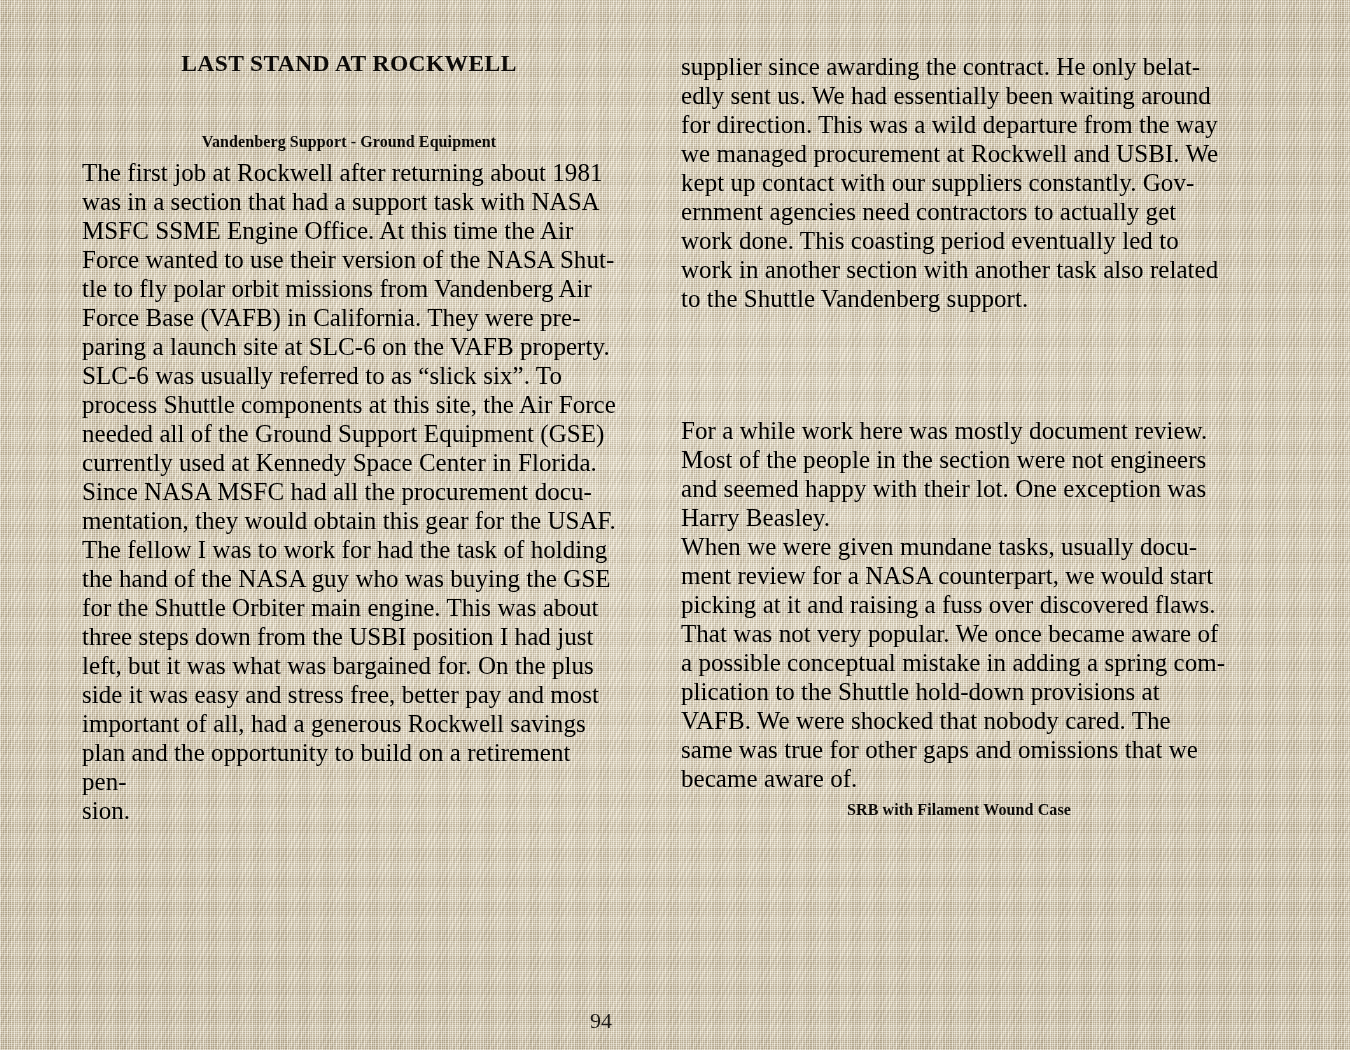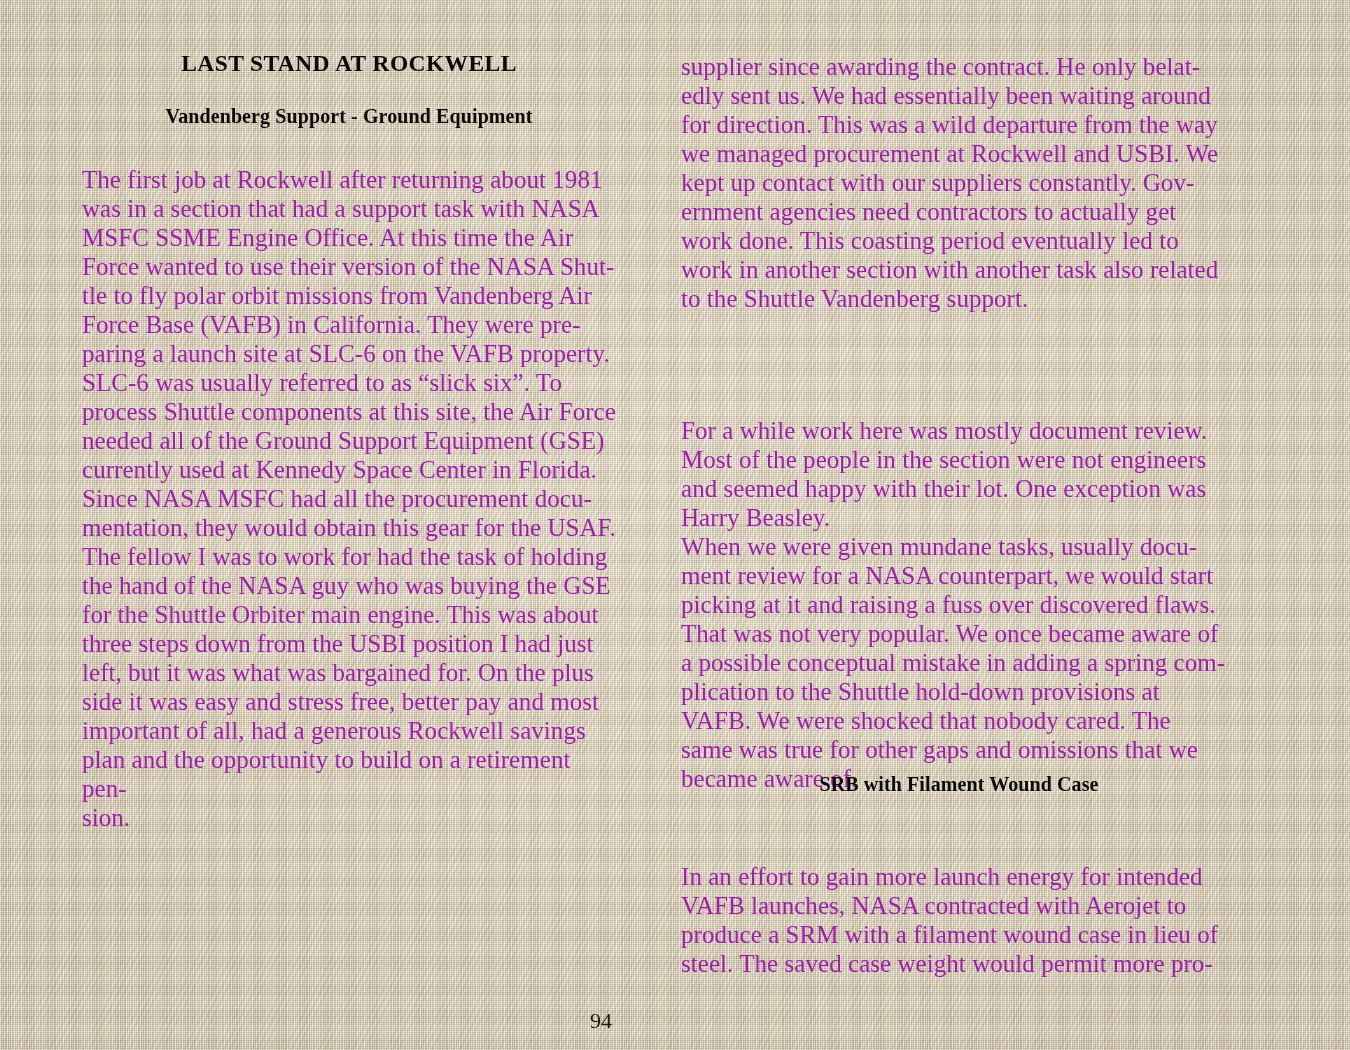--- a/index.html
+++ b/index.html
@@ -107,41 +107,42 @@
     text-align: center;
     font-family: "Liberation Serif", "DejaVu Serif", serif;
     line-height: 1.0;
     color: #0d0b09;
   }
   h1.doc-heading {
     font-size: 23.5px;
     letter-spacing: 0.4px;
   }
   h2.section-heading {
-    font-size: 20px;
+    font-size: 16px;
     letter-spacing: 0.1px;
+    margin-top: 28px;
   }
 
   p.body-text {
     margin: 0;
     padding: 0;
     font-size: 25px;
     line-height: 29px;
-    color: #a21caf;
+    color: #000000;
     white-space: pre-line;
     text-align: left;
     letter-spacing: 0.05px;
   }
 
   .blk { position: absolute; left: 0; width: 100%; }
 
   
   #heading-main        { top: 52px; }
   #heading-vandenberg  { top: 106px; }
-  #para-first-job      { top: 165px; }
+  #para-first-job      { top: 158px; }
   #para-gse-suppliers  { top: 826px; }
 
   
   #para-supplier-cont      { top: 52px; }
   #heading-launch-site     { top: 346px; }
   #para-document-review    { top: 416px; }
   #heading-srb             { top: 774px; }
   #para-srb-intro          { top: 862px; }
 
   #page-number {
@@ -218,22 +219,18 @@
 picking at it and raising a fuss over discovered flaws.
 That was not very popular.  We once became aware of
 a possible conceptual mistake in adding a spring com-
 plication to the Shuttle hold-down provisions at
 VAFB.  We were shocked that nobody cared.  The
 same was true for other gaps and omissions that we
 became aware of.</p>
 
     <h2 class="section-heading blk" id="heading-srb">SRB with Filament Wound Case</h2>
 
-    <p class="body-text blk" id="para-srb-intro">In an effort to gain more launch energy for intended
-VAFB launches, NASA contracted with Aerojet to
-produce a SRM with a filament wound case in lieu of
-steel.  The saved case weight would permit more pro-</p>
 
   </div>
 
   <div id="page-number">94</div>
 
 </div>
 
 </body></html>

